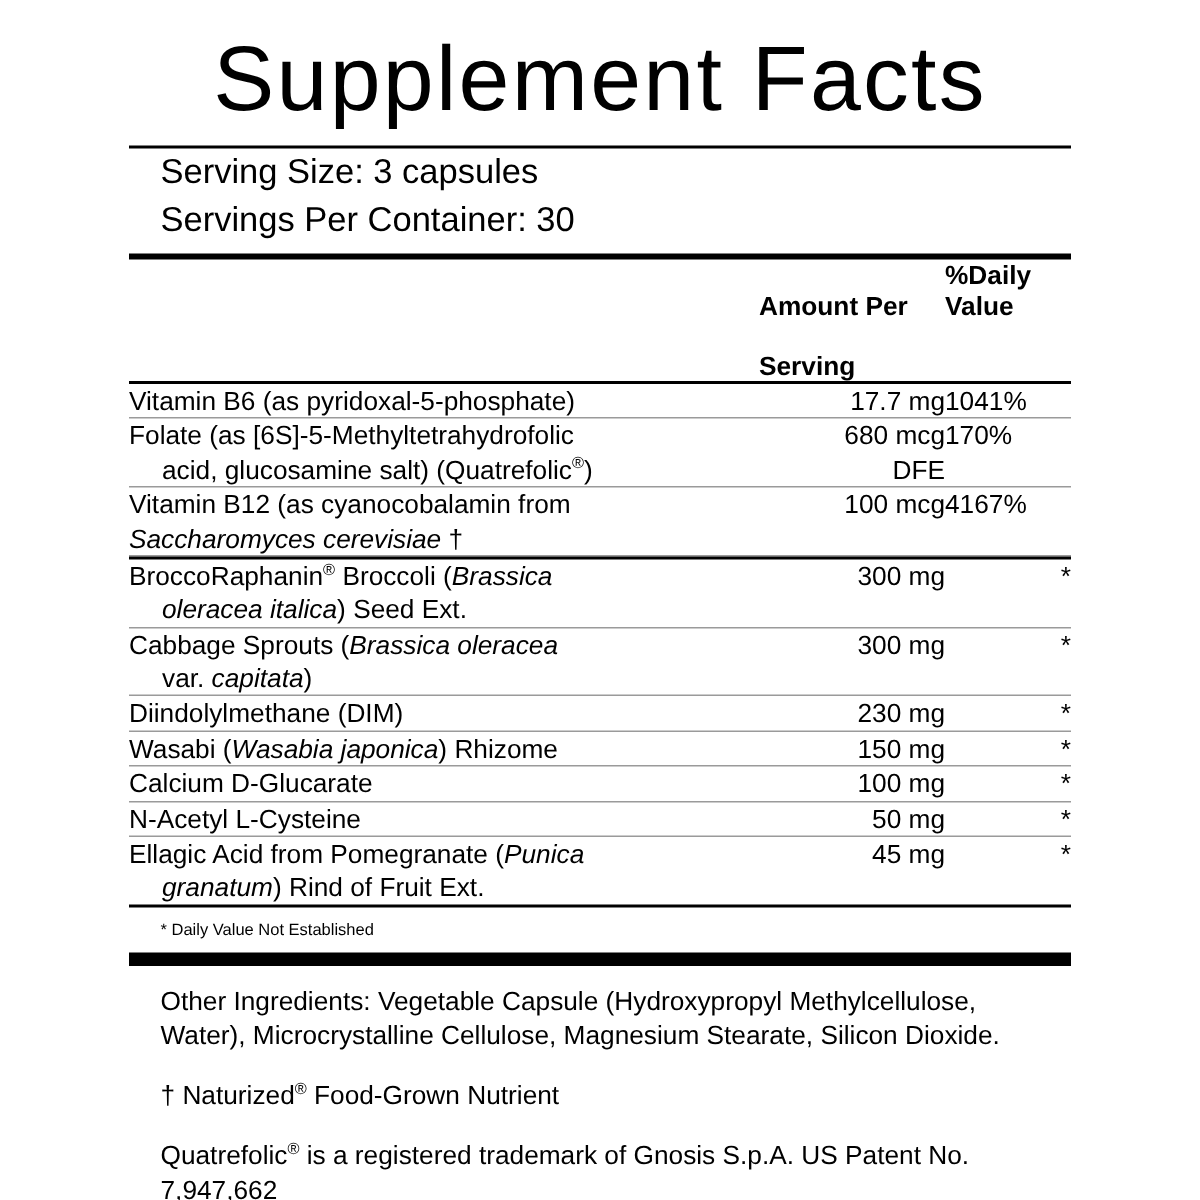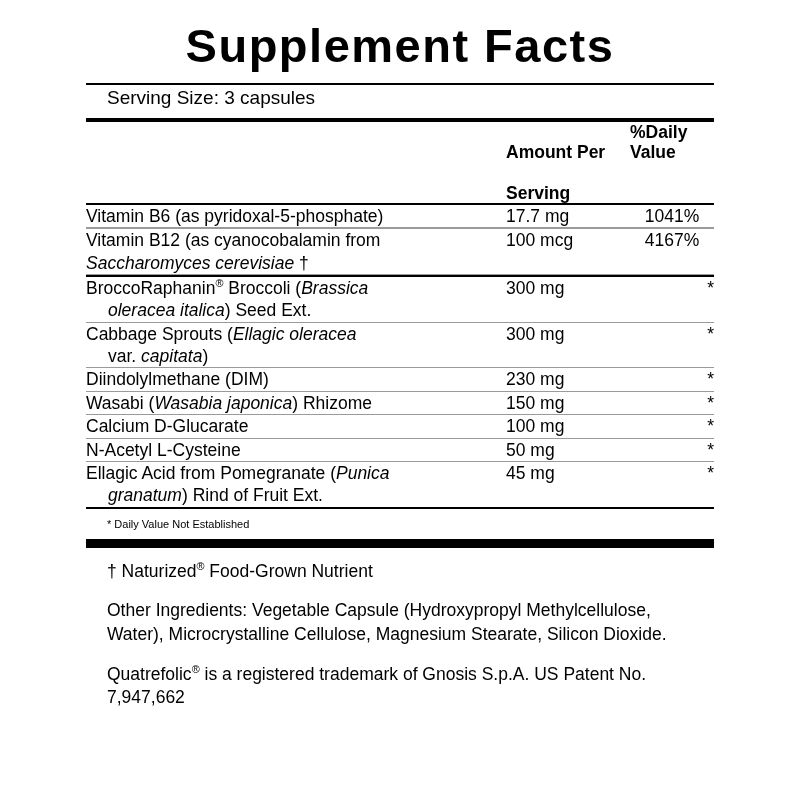--- a/index.html
+++ b/index.html
@@ -15,51 +15,51 @@
     overflow: hidden;
   }
   .panel {
     position: absolute;
     left: 86px;
     top: 14px;
     width: 628px;
     box-sizing: border-box;
   }
   .sf-title {
-    font-size: 47px;
+    font-size: 61px;
     letter-spacing: 1.5px;
-    font-weight: bold;
+    font-weight: normal;
     text-align: center;
     line-height: 1.0;
     margin: 8px 0 14px 0;
     white-space: nowrap;
   }
   .rule-thin { border-top: 2px solid #000; }
   .rule-med  { border-top: 4px solid #000; }
   .rule-thick{ border-top: 9px solid #000; }
 
   .serving-line {
-    font-size: 19px;
+    font-size: 23px;
     line-height: 1.38;
     padding-left: 21px;
   }
   .servings-block { margin-bottom: 7px; }
 
   table.facts {
     width: 100%;
     border-collapse: collapse;
     font-size: 17.5px;
   }
   table.facts td {
     vertical-align: top;
     padding: 0;
   }
   .col-name { padding-left: 21px; padding-right: 6px; margin-left: 16px; }
-  .col-amt  { width: 124px; text-align: left; white-space: pre-line; }
-  .col-dv   { width: 84px; text-align: center; padding-right: 8px; }
+  .col-amt  { width: 124px; text-align: right; white-space: pre-line; }
+  .col-dv   { width: 84px; text-align: left; padding-right: 8px; }
 
   .hdr-row td {
     font-weight: bold;
     text-align: left;
     padding-top: 4px;
     padding-bottom: 4px;
     line-height: 1.15;
   }
   .hdr-row td.col-name { text-align: left; }
 
@@ -107,20 +107,21 @@
 <body>
 
 <div class="panel">
 
   <div class="sf-title">Supplement Facts</div>
 
   <div class="rule-thin"></div>
 
   <div class="servings-block">
     <div class="serving-line">Serving Size: 3 capsules</div>
+    <div class="serving-line">Servings Per Container: 30</div>
   </div>
 
   <div class="rule-med"></div>
 
   <table class="facts">
     <tbody>
         <tr class="hdr-row">
       <td class="col-name"></td>
       <td class="col-amt">
         <span>Amount Per</span><br>
@@ -137,20 +138,26 @@
 
     <tr class="row">
       <td class="col-name">Vitamin B6 (as pyridoxal-5-phosphate)</td>
       <td class="col-amt">17.7 mg</td>
       <td class="col-dv">1041%</td>
     </tr>
     <tr class="sep">
           <td colspan="3"></td>
         </tr>
 
+    <tr class="row">
+      <td class="col-name">Folate (as [6S]-5-Methyltetrahydrofolic<br><span class="ind" style="padding-left:22px">acid, glucosamine salt) (Quatrefolic<sup>®</sup>)</span></td>
+      <td class="col-amt">680 mcg
+DFE</td>
+      <td class="col-dv">170%</td>
+    </tr>
     <tr class="sep">
           <td colspan="3"></td>
         </tr>
 
     <tr class="row">
       <td class="col-name">Vitamin B12 (as cyanocobalamin from<br><span class="ital">Saccharomyces cerevisiae</span> †</td>
       <td class="col-amt">100 mcg</td>
       <td class="col-dv">4167%</td>
     </tr>
     <tr class="sep">
@@ -164,21 +171,21 @@
     <tr class="row">
       <td class="col-name">BroccoRaphanin<sup>®</sup> Broccoli (<span class="ital">Brassica</span><br><span class="ind" style="padding-left:22px"><span class="ital">oleracea italica</span>) Seed Ext.</span></td>
       <td class="col-amt">300 mg</td>
       <td class="col-dv star">*</td>
     </tr>
     <tr class="sep">
           <td colspan="3"></td>
         </tr>
 
     <tr class="row">
-      <td class="col-name">Cabbage Sprouts (<span class="ital">Ellagic oleracea</span><br><span class="ind" style="padding-left:22px">var. <span class="ital">capitata</span>)</span></td>
+      <td class="col-name">Cabbage Sprouts (<span class="ital">Brassica oleracea</span><br><span class="ind" style="padding-left:22px">var. <span class="ital">capitata</span>)</span></td>
       <td class="col-amt">300 mg</td>
       <td class="col-dv star">*</td>
     </tr>
     <tr class="sep">
           <td colspan="3"></td>
         </tr>
 
     <tr class="row">
       <td class="col-name">Diindolylmethane (DIM)</td>
       <td class="col-amt">230 mg</td>
@@ -221,18 +228,18 @@
       <td class="col-dv star">*</td>
     </tr>
   </tbody>
     </table>
 
   <div class="rule-thin"></div>
   <div class="footnote">* Daily Value Not Established</div>
   <div class="rule-thick"></div>
 
   <div class="bottom-block">
+    <p>Other Ingredients: Vegetable Capsule (Hydroxypropyl Methylcellulose, Water), Microcrystalline Cellulose, Magnesium Stearate, Silicon Dioxide.</p>
     <p>† Naturized<sup>®</sup> Food-Grown Nutrient</p>
-    <p>Other Ingredients: Vegetable Capsule (Hydroxypropyl Methylcellulose, Water), Microcrystalline Cellulose, Magnesium Stearate, Silicon Dioxide.</p>
     <p>Quatrefolic<sup>®</sup> is a registered trademark of Gnosis S.p.A. US Patent No. 7,947,662</p>
   </div>
 
 </div>
 
 </body></html>

